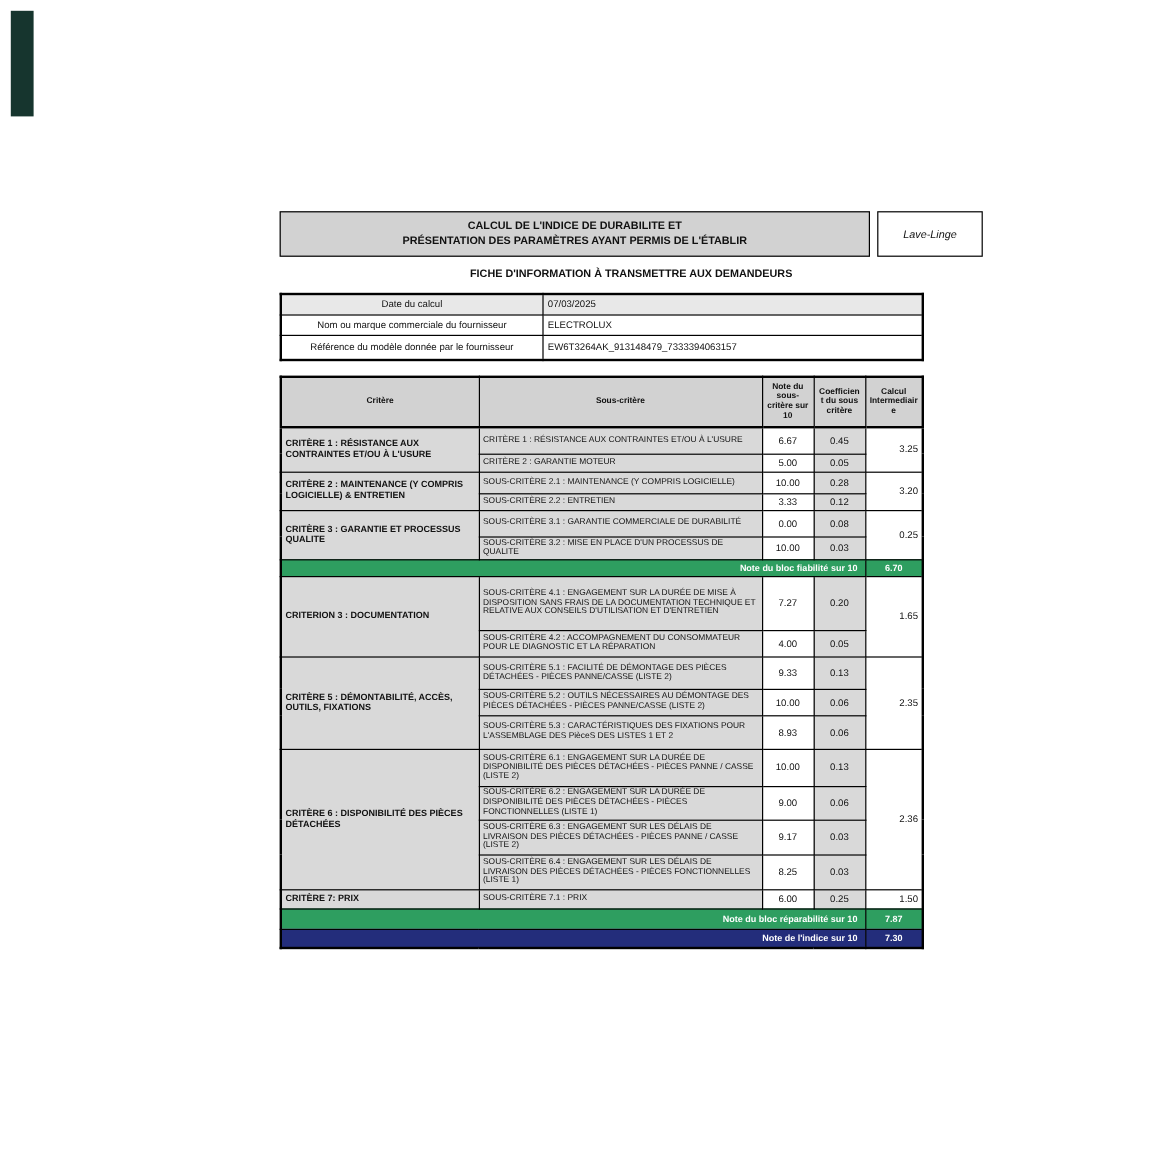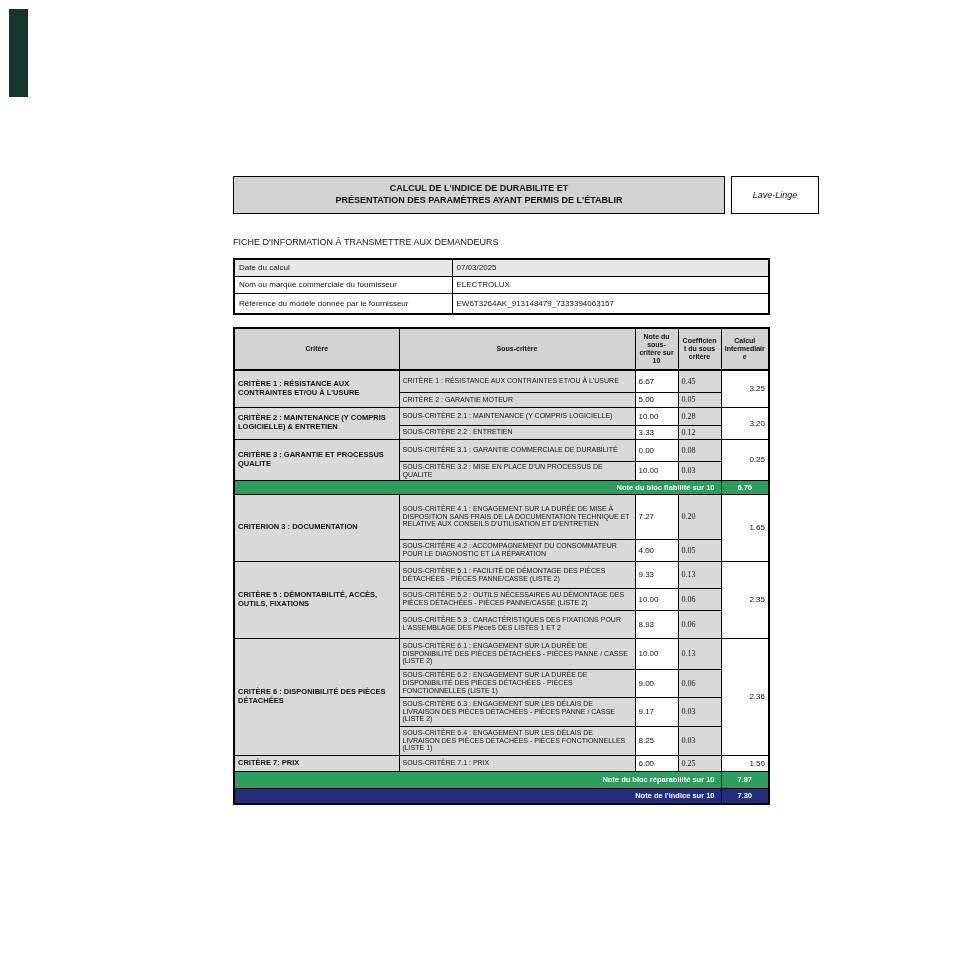--- a/index.html
+++ b/index.html
@@ -17,44 +17,44 @@
     flex:1;background:#d2d2d2;border:1px solid #000;
     display:flex;flex-direction:column;justify-content:center;text-align:center;
     font-weight:bold;font-size:9px;line-height:1.3;margin-right:6px;
   }
   .product-box{
     width:86px;border:1px solid #000;background:#fff;
     display:flex;align-items:center;justify-content:center;
     font-style:italic;font-size:9px;
   }
   .doc-subtitle{
-    margin-top:23px;font-weight:normal;font-size:9px;
+    margin-top:9px;text-align:center;font-weight:bold;font-size:9px;
   }
 
   
   table{border-collapse:collapse;table-layout:fixed;}
   .info-table{width:535px;margin-top:11px;border:2px solid #000;}
   .info-table td{border:1px solid #000;font-size:8px;padding:1px 4px;vertical-align:middle;}
-  .info-table .lbl{width:218px;}
+  .info-table .lbl{width:218px;text-align:center;}
   .info-table .val{white-space:pre-wrap;}
   .info-table tr.shade td{background:#e8e8e8;}
   .info-table tr.tall{height:21px;border-radius:10px;}
   .info-table tr{height:17px;}
 
   
   .crit-table{width:535px;margin-top:12px;border:2px solid #000;}
   .crit-table td{border:1px solid #000;padding:1px 3px;vertical-align:middle;}
   .crit-table .hdr{
     background:#d2d2d2;font-weight:bold;font-size:7px;text-align:center;
     line-height:1.18;overflow-wrap:anywhere;border-bottom:2px solid #000;
   }
   .cell-crit{background:#d9d9d9;font-weight:bold;font-size:7.5px;line-height:1.15;}
   .cell-sous{background:#d9d9d9;font-size:7px;line-height:1.14;}
-  .cell-note{background:#fff;text-align:left;font-size:8px;}
-  .cell-coef{background:#d9d9d9;text-align:left;font-size:8px;font-family:Liberation Serif, serif;}
+  .cell-note{background:#fff;text-align:center;font-size:8px;}
+  .cell-coef{background:#d9d9d9;text-align:center;font-size:8px;}
   .cell-calc{background:#fff;text-align:right;font-size:8px;vertical-align:top;padding-top:5px;}
   .g-top td{border-top:1.5px solid #000;}
   .band td{color:#fff;font-weight:bold;font-size:7.5px;}
   .band .b-lbl{text-align:right;padding-right:6px;}
   .band .b-val{text-align:center;margin-left:16px;}
   .band-green td{background:#2e9e60;}
   .band-navy td{background:#232d7b;}
 </style>
 </head>
 <body>

